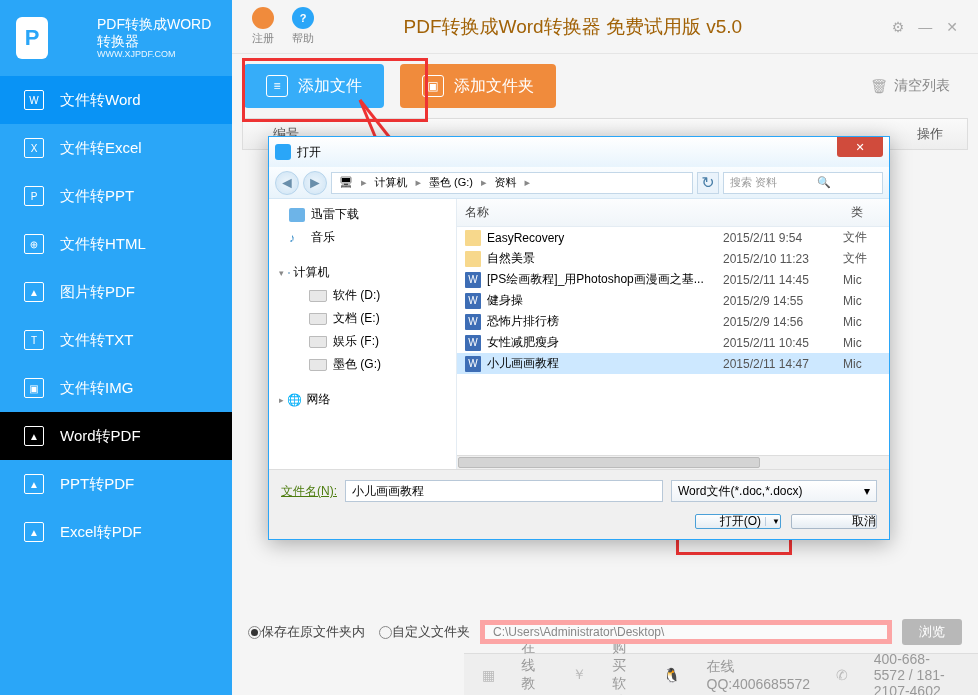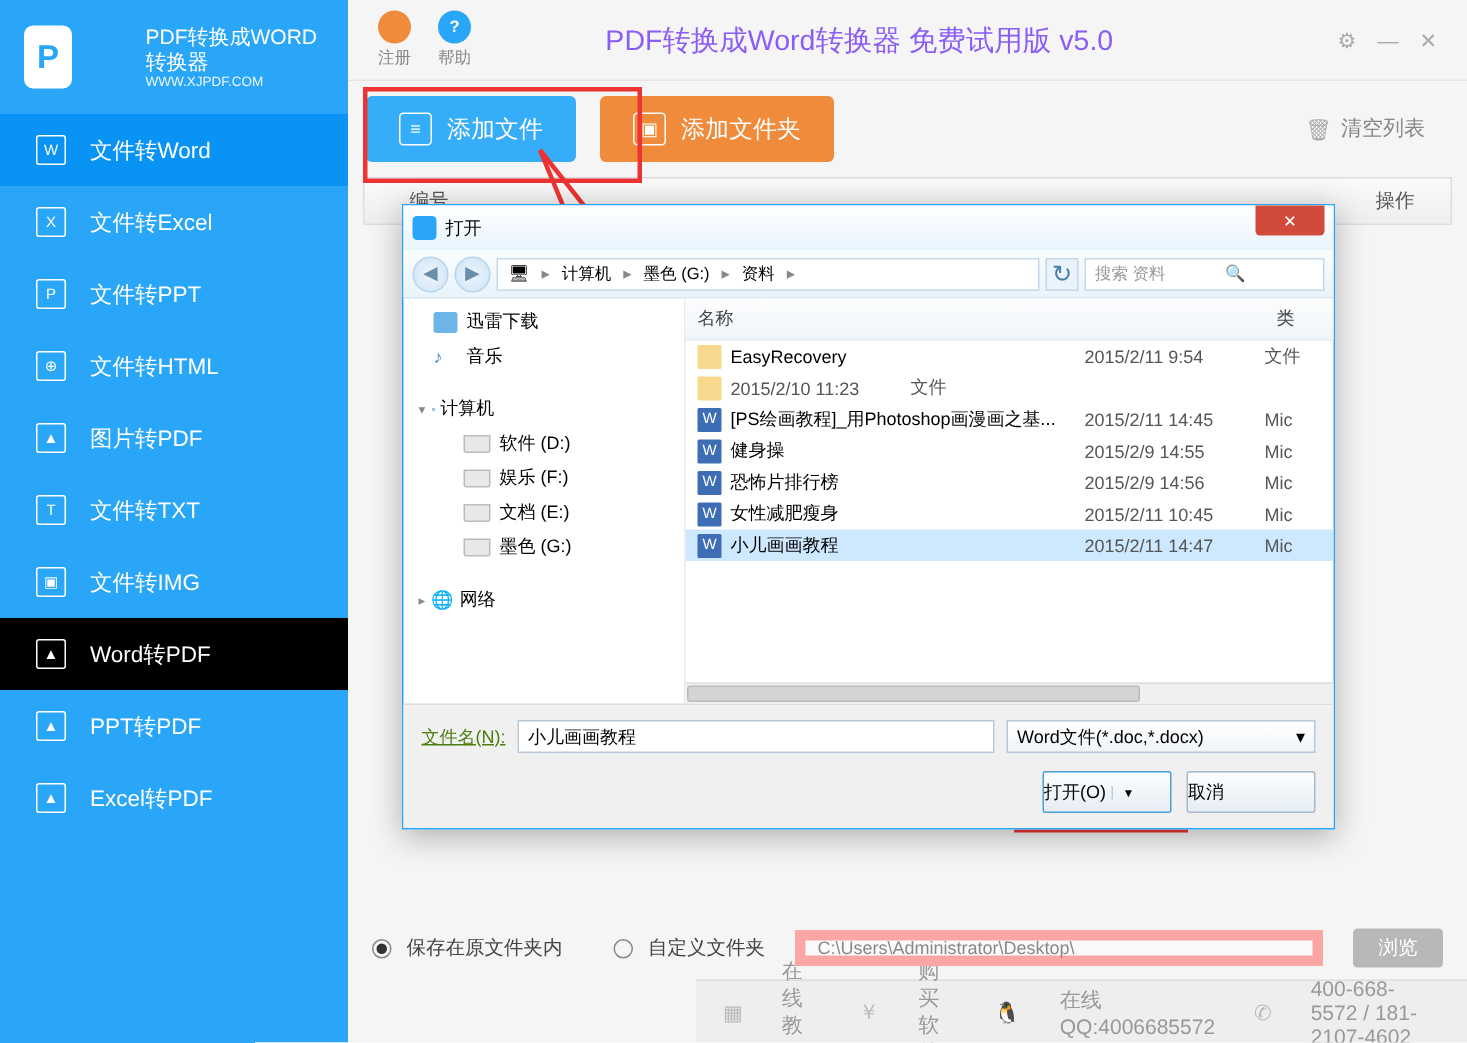--- a/index.html
+++ b/index.html
@@ -18,21 +18,21 @@
 .nav-item.active { background: #0993f5; }
 .nav-item.highlight { background: #000; color: #fff; }
 .nav-icon { width: 20px; height: 20px; border: 1px solid #fff; display: flex; align-items: center; justify-content: center; font-size: 10px; border-radius: 2px; }
 
 .main { flex: 1; display: flex; flex-direction: column; background: #f5f5f5; position: relative; }
 .topbar { height: 54px; background: #f5f5f5; display: flex; align-items: center; padding: 0 20px; gap: 18px; border-bottom: 1px solid #e5e5e5; }
 .top-btn { display: flex; flex-direction: column; align-items: center; color: #888; cursor: pointer; font-size: 11px; gap: 2px; }
 .top-btn .ic { width: 22px; height: 22px; border-radius: 50%; }
 .ic.user { background: #f08b3c; }
 .ic.help { background: #2aa6f8; color: #fff; display: flex; align-items: center; justify-content: center; font-weight: bold; }
-.app-title { flex: 1; text-align: center; font-size: 19px; color: #8b5cf6; padding-right: 60px; }
+.app-title { flex: 1; text-align: center; font-size: 19px; color: #a16207; padding-right: 60px; }
 .win-controls { display: flex; gap: 14px; color: #aaa; font-size: 14px; }
 
 .toolbar { height: 64px; display: flex; align-items: center; padding: 0 12px; gap: 16px; }
 .big-btn { height: 44px; border-radius: 4px; display: flex; align-items: center; gap: 10px; padding: 0 22px; font-size: 16px; color: #fff; cursor: pointer; }
 .big-btn.blue { background: #36adf9; }
 .big-btn.orange { background: #f08b3c; }
 .big-btn .bic { width: 22px; height: 22px; border: 1.5px solid #fff; border-radius: 3px; display: flex; align-items: center; justify-content: center; font-size: 12px; }
 .toolbar-spacer { flex: 1; }
 .clear-list { color: #888; display: flex; align-items: center; gap: 6px; font-size: 14px; cursor: pointer; padding-right: 16px; }
 .trash { color: #aaa; }
@@ -98,27 +98,27 @@
 .fl-row .col-type { width: 46px; color: #555; }
 .fl-scroll { height: 14px; background: #f0f0f0; border-top: 1px solid #ddd; display: flex; }
 .fl-scroll .bar { width: 70%; background: #d4d4d4; border: 1px solid #bbb; border-radius: 2px; margin: 1px; }
 
 .dlg-footer { padding: 10px 12px; background: #f0f0f0; border-top: 1px solid #ddd; }
 .fn-row { display: flex; align-items: center; gap: 8px; font-size: 12px; margin-bottom: 12px; }
 .fn-row label { color: #4d7c0f; text-decoration: underline; }
 .fn-input { flex: 1; height: 22px; border: 1px solid #b8c8d8; padding: 0 6px; font-size: 12px; }
 .ft-select { width: 206px; height: 22px; border: 1px solid #b8c8d8; background: linear-gradient(#fff,#f0f4f8); padding: 0 6px; font-size: 12px; display: flex; align-items: center; justify-content: space-between; cursor: pointer; }
 .btn-row { display: flex; justify-content: flex-end; gap: 10px; }
-.dlg-btn { width: 86px; height: 28px; border: 1px solid #a8b8c8; background: linear-gradient(#fdfeff,#e6edf3); border-radius: 2px; font-size: 12px; display: flex; align-items: center; justify-content: flex-start; cursor: pointer; gap: 4px; }
+.dlg-btn { width: 86px; height: 15px; border: 1px solid #a8b8c8; background: linear-gradient(#fdfeff,#e6edf3); border-radius: 2px; font-size: 12px; display: flex; align-items: center; justify-content: flex-end; cursor: pointer; gap: 4px; }
 .dlg-btn.primary { border-color: #4aa0d8; }
 
-.bottom-opts { position: absolute; left: 242px; right: 10px; bottom: 46px; height: 34px; display: flex; align-items: center; gap: 10px; font-size: 13px; color: #444; padding: 0 6px; }
+.bottom-opts { position: absolute; left: 242px; right: 10px; bottom: 46px; height: 34px; display: flex; align-items: center; font-size: 13px; color: #444; padding: 0 6px; }
 .radio { width: 13px; height: 13px; border-radius: 50%; border: 1px solid #888; display: inline-flex; align-items: center; justify-content: center; }
 .radio.checked::after { content: ''; width: 7px; height: 7px; background: #333; border-radius: 50%; }
-.path-box { flex: 1; height: 24px; border: 7px solid #fca5a5; background: #fafafa; padding: 0 8px; font-size: 12px; color: #888; display: flex; align-items: center; margin: 0 10px; }
+.path-box { flex: 1; height: 24px; border: 5px solid #fca5a5; background: #fafafa; padding: 0 8px; font-size: 12px; color: #888; display: flex; align-items: center; margin: 0 10px; }
 .browse-btn { width: 60px; height: 26px; background: #b8b8b8; color: #fff; border-radius: 3px; display: flex; align-items: center; justify-content: center; font-size: 13px; cursor: pointer; }
 
 .footer { position: absolute; left: 232px; right: 0; bottom: 0; height: 42px; background: #eee; border-top: 1px solid #ddd; display: flex; align-items: center; padding: 0 18px; gap: 26px; font-size: 14px; color: #999; }
 .footer .fic { color: #bbb; }
 </style>
 </head>
 <body>
 
 <div class="app">
 
@@ -281,25 +281,25 @@
           <span class="ti pc"></span>
           <span>计算机</span>
         </div>
       <div id="drives">
           <div class="tree-item l2">
             <span class="ti drv"></span>
             <span>软件 (D:)</span>
           </div>
           <div class="tree-item l2">
             <span class="ti drv"></span>
-            <span>娱乐 (F:)</span>
+            <span>文档 (E:)</span>
           </div>
           <div class="tree-item l2">
             <span class="ti drv"></span>
-            <span>文档 (E:)</span>
+            <span>娱乐 (F:)</span>
           </div>
           <div class="tree-item l2">
             <span class="ti drv"></span>
             <span>墨色 (G:)</span>
           </div>
         </div>
       <div class="tree-sep"></div>
       <div class="tree-group">
           <span class="tri">▸</span>
           <span class="ti net">🌐</span>
@@ -313,20 +313,21 @@
       </div>
       <div class="fl-rows" id="filerows">
           <div class="fl-row">
             <span class="fi folder"></span>
             <span class="col-name">EasyRecovery</span>
             <span class="col-date">2015/2/11 9:54</span>
             <span class="col-type">文件</span>
           </div>
           <div class="fl-row">
             <span class="fi folder"></span>
+            <span class="col-name">自然美景</span>
             <span class="col-date">2015/2/10 11:23</span>
             <span class="col-type">文件</span>
           </div>
           <div class="fl-row">
             <span class="fi wdoc">W</span>
             <span class="col-name">[PS绘画教程]_用Photoshop画漫画之基...</span>
             <span class="col-date">2015/2/11 14:45</span>
             <span class="col-type">Mic</span>
           </div>
           <div class="fl-row">

